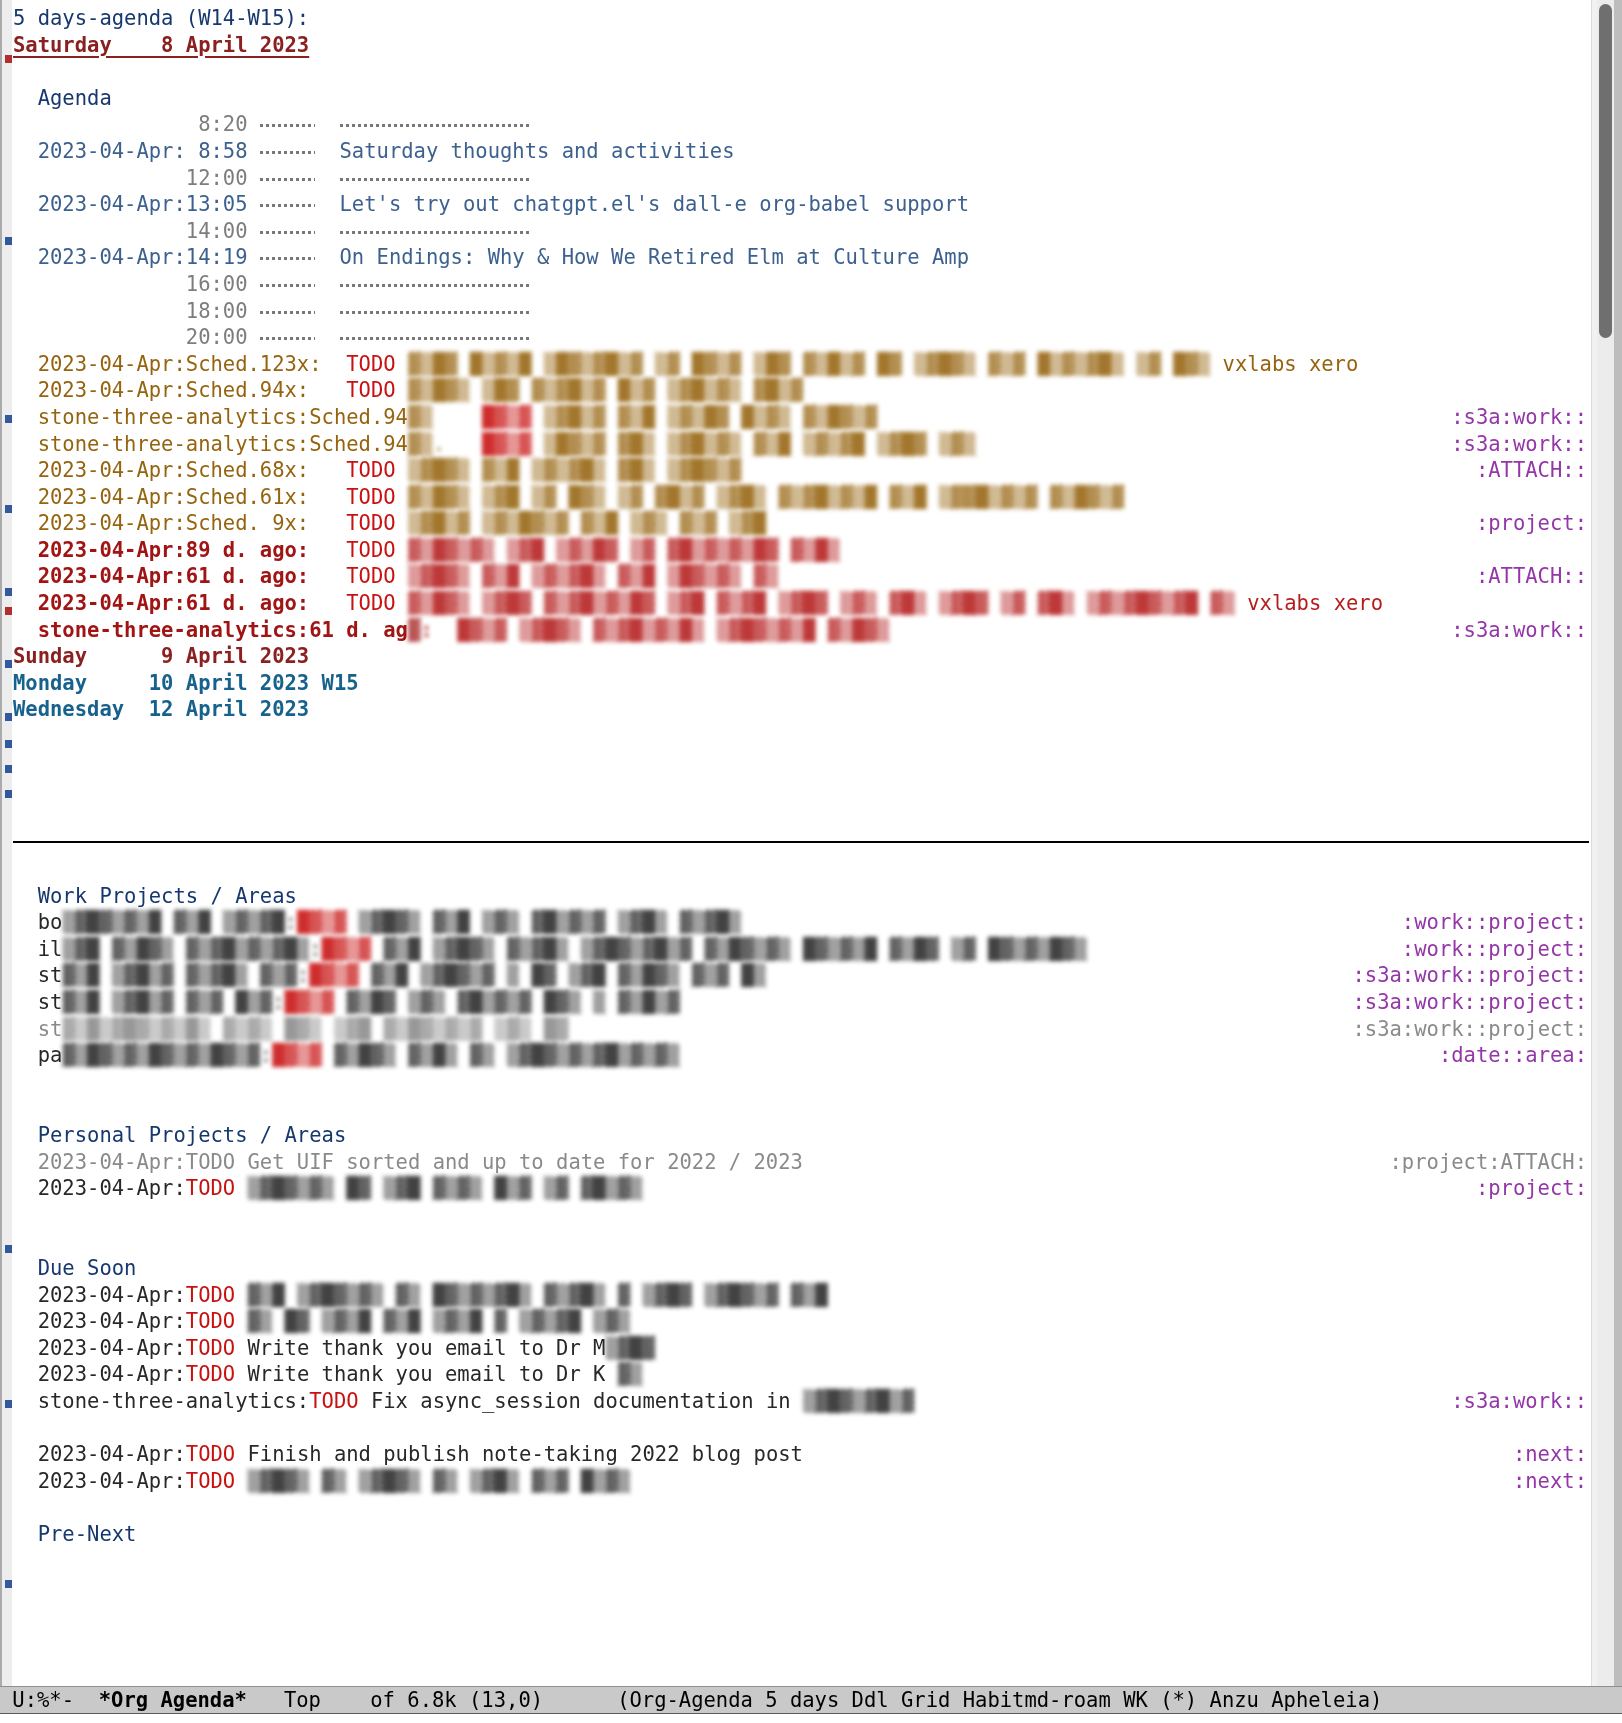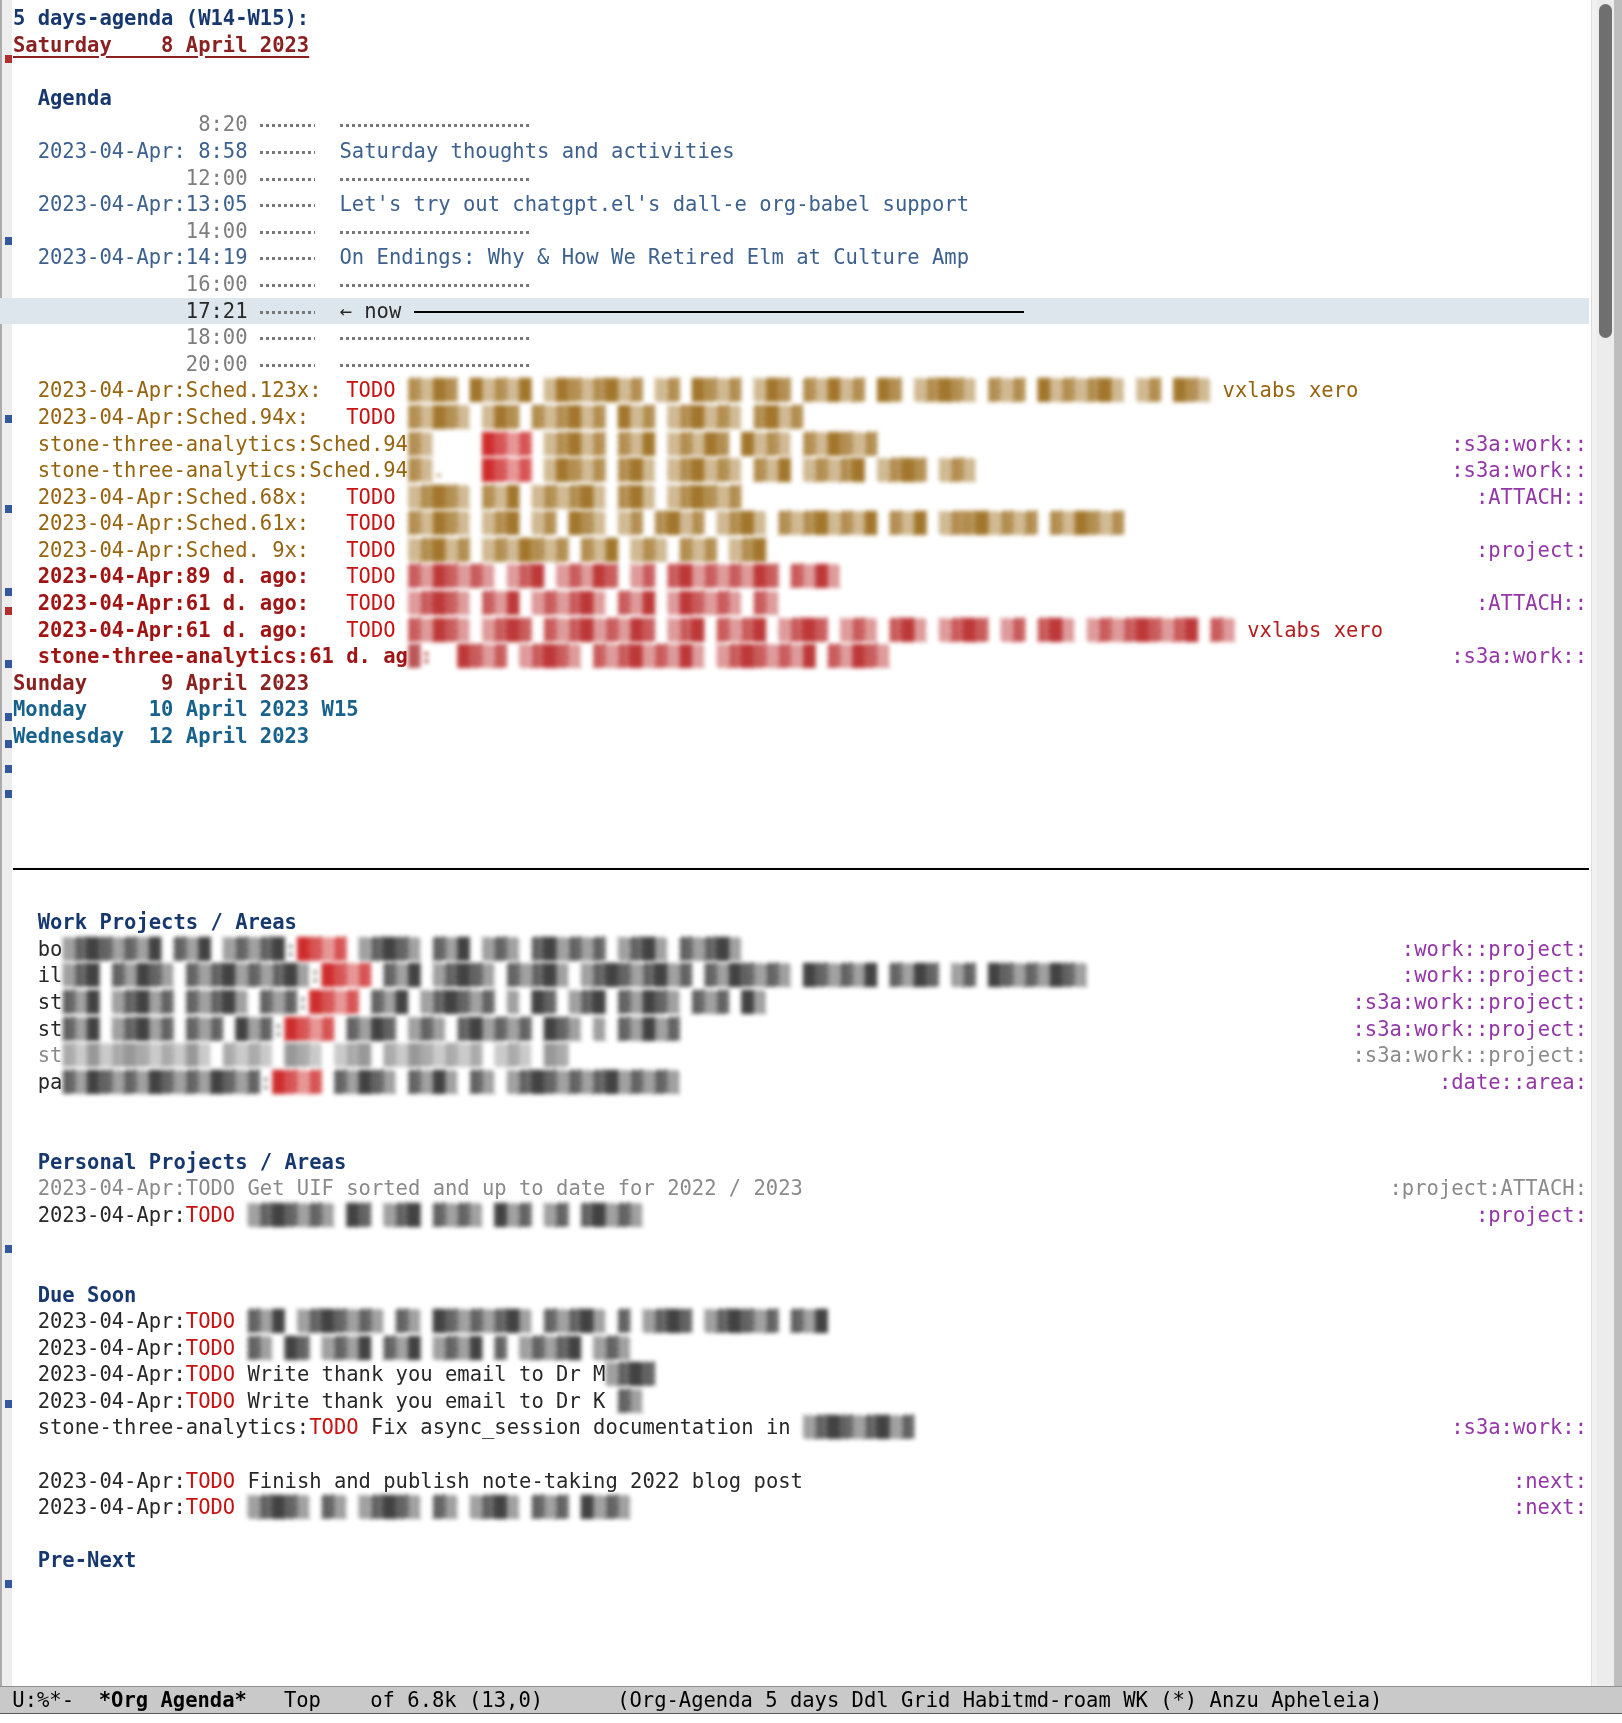--- a/index.html
+++ b/index.html
@@ -7,21 +7,21 @@
        font-family:"DejaVu Sans Mono",monospace;font-size:20.5px;line-height:26.6px;}
   #fringe{position:absolute;left:0;top:0;bottom:37px;width:12px;background:#ededed;
           border-left:2px solid #ababab;box-sizing:border-box;}
   .fmark{position:absolute;left:3px;width:7px;height:8px;}
   #buffer{position:absolute;left:13px;top:5px;right:33px;}
   .l{position:relative;height:26.6px;white-space:pre;}
   .l span{white-space:pre;}
   .hl{background:var(--hl);}
   .hl:before{content:"";position:absolute;left:-13px;top:0;bottom:0;width:13px;background:var(--hl);}
   .sepl:after{content:"";position:absolute;left:0;right:0;top:12px;border-top:2px solid #000;}
-  .hdr{color:var(--navy);font-weight:bold;}
+  .hdr{color:var(--navy);font-weight:normal;}
   .wknd{color:var(--wknd);font-weight:bold;}
   .u{text-decoration:underline;text-decoration-color:var(--wknd);text-underline-offset:4px;}
   .wk{color:var(--wk);font-weight:bold;}
   .gridc{color:var(--gray);}
   .bk{color:var(--bk);}
   .ev{color:var(--ev);}
   .sb{color:var(--brown);}
   .td{color:var(--red);}
   .lt{color:var(--late);font-weight:bold;}
   .ltx{color:var(--latex);}
@@ -66,21 +66,20 @@
     <div class="l"><span class="wknd u">Saturday    8 April 2023</span></div>
     <div class="l"></div>
     <div class="l"><span class="hdr">  Agenda</span></div>
     <div class="l"><span class="gridc">               8:20 </span><span class=" dots" style="width: 55px;"></span><span class="gridc">  </span><span class=" dots" style="width: 190px;"></span></div>
     <div class="l"><span class="ev">  2023-04-Apr: 8:58 </span><span class=" dots" style="width: 55px;"></span><span class="ev">  </span><span class="ev">Saturday thoughts and activities</span></div>
     <div class="l"><span class="gridc">              12:00 </span><span class=" dots" style="width: 55px;"></span><span class="gridc">  </span><span class=" dots" style="width: 190px;"></span></div>
     <div class="l"><span class="ev">  2023-04-Apr:13:05 </span><span class=" dots" style="width: 55px;"></span><span class="ev">  </span><span class="ev">Let's try out chatgpt.el's dall-e org-babel support</span></div>
     <div class="l"><span class="gridc">              14:00 </span><span class=" dots" style="width: 55px;"></span><span class="gridc">  </span><span class=" dots" style="width: 190px;"></span></div>
     <div class="l"><span class="ev">  2023-04-Apr:14:19 </span><span class=" dots" style="width: 55px;"></span><span class="ev">  </span><span class="ev">On Endings: Why &amp; How We Retired Elm at Culture Amp</span></div>
     <div class="l"><span class="gridc">              16:00 </span><span class=" dots" style="width: 55px;"></span><span class="gridc">  </span><span class=" dots" style="width: 190px;"></span></div>
-    <div class="l hl"><span class="bk">              17:21 </span><span class=" dots" style="width: 55px;"></span><span class="bk">  </span><span class="bk">← now </span><span class=" rule" style="width: 610px;"></span></div>
     <div class="l"><span class="gridc">              18:00 </span><span class=" dots" style="width: 55px;"></span><span class="gridc">  </span><span class=" dots" style="width: 190px;"></span></div>
     <div class="l"><span class="gridc">              20:00 </span><span class=" dots" style="width: 55px;"></span><span class="gridc">  </span><span class=" dots" style="width: 190px;"></span></div>
     <div class="l"><span class="sb">  2023-04-Apr:Sched.123x:</span><span class="sb">  </span><span class="td">TODO</span><span class="sb"> </span><span class="sb rx">▓▒█▓ █▒▓▒█ ▒█▓▒▓█▒▓ ▒▓ █▓▒▓ ▒█▓ ▓▒█▒▓ █▓ ▒▓█▓▒ ▓▒▓ █▒▓▒▓█▒ ▒▓ █▓▒</span><span class="sb"> vxlabs xero</span></div>
     <div class="l"><span class="sb">  2023-04-Apr:Sched.94x: </span><span class="sb">  </span><span class="td">TODO</span><span class="sb"> </span><span class="sb rx">▓▒█▓▒ ▒█▓ ▓▒▓█▒▓ █▒▓ ▒▓█▒▓▒ ▓█▒▓</span></div>
     <div class="l"><span class="sb">  stone-three-analytics:Sched.94</span><span class="sb rx">▓▒ </span><span class="sb">   </span><span class="td rx">█▓▒▓</span><span class="sb"> </span><span class="sb rx">▒▓█▒▓ ▓▒█ ▒▓▒█▓ █▒▓▒ ▓▒█▓▒▓</span><span class="tag tg">:s3a:work::</span></div>
     <div class="l"><span class="sb">  stone-three-analytics:Sched.94</span><span class="sb rx">▓▒.</span><span class="sb">   </span><span class="td rx">█▓▒▓</span><span class="sb"> </span><span class="sb rx">▒█▓▒▓ ▓█▒ ▒▓█▒▓▒ ▓▒█ ▒▓▒▓█ ▒▓█▓ ▒▓▒</span><span class="tag tg">:s3a:work::</span></div>
     <div class="l"><span class="sb">  2023-04-Apr:Sched.68x: </span><span class="sb">  </span><span class="td">TODO</span><span class="sb"> </span><span class="sb rx">▒▓█▓▒ ▓▒█ ▒▓▒▓█▒ ▓█▒ ▒▓█▓▒▓</span><span class="tag tg">:ATTACH::</span></div>
     <div class="l"><span class="sb">  2023-04-Apr:Sched.61x: </span><span class="sb">  </span><span class="td">TODO</span><span class="sb"> </span><span class="sb rx">▓▒█▓▒ ▒▓█ ▒▓ █▓▒ ▒▓ ▓█▒▓ ▒▓█▒ ▓▒▓█▒▓▒█ ▓▒█ ▒▓▓█▒▓▒▓ ▓▒█▓▒▓</span></div>
     <div class="l"><span class="sb">  2023-04-Apr:Sched. 9x: </span><span class="sb">  </span><span class="td">TODO</span><span class="sb"> </span><span class="sb rx">▒▓█▒▓ ▒▓▒█▓▒▓ ▓▒█ ▒▓▒ ▓▒▓ ▒▓█</span><span class="tag tg">:project:</span></div>
     <div class="l"><span class="lt">  2023-04-Apr:89 d. ago: </span><span class="lt">  </span><span class="td">TODO</span><span class="ltx"> </span><span class="ltx rx">▓▒█▓▒▓▒ ▒▓█ ▒▓▒█▓ ▒▓ ▓█▒▓▒▓▒█▓ ▓▒█▒</span></div>

